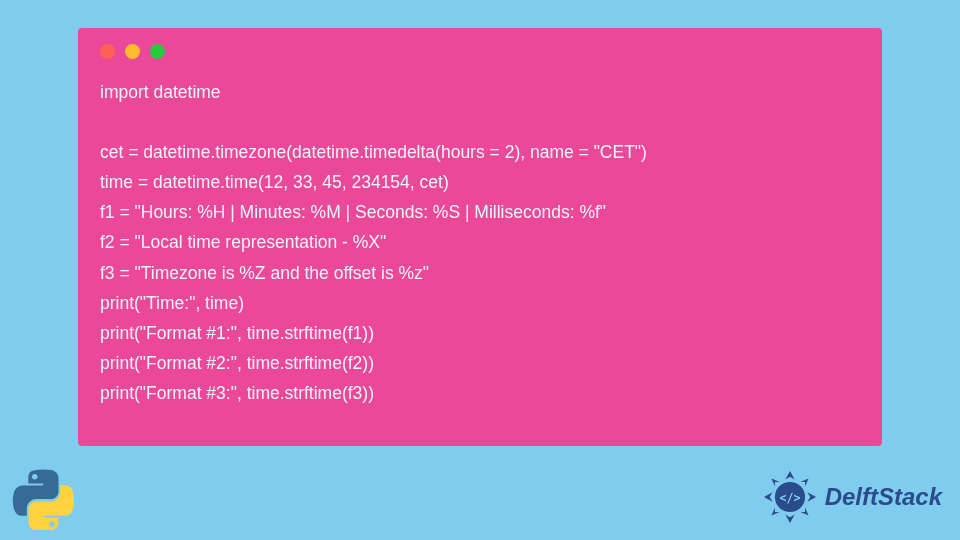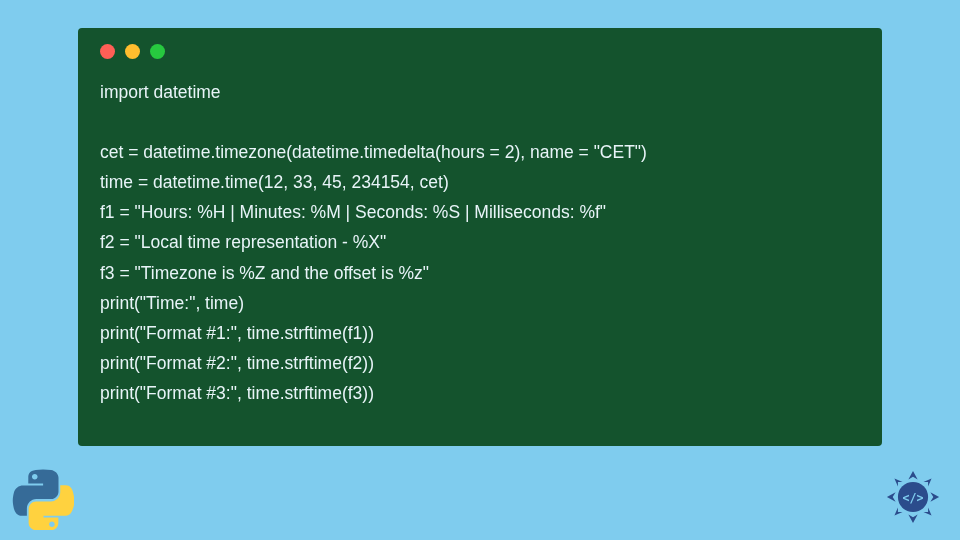--- a/index.html
+++ b/index.html
@@ -10,21 +10,21 @@
       font-family: -apple-system, BlinkMacSystemFont, "Segoe UI", Arial, sans-serif;
       position: relative;
       overflow: hidden;
     }
     .code-window {
       position: absolute;
       top: 28px;
       left: 78px;
       width: 804px;
       height: 418px;
-      background: #14532d;
+      background: #ec4899;
       border-radius: 4px;
       padding: 16px 22px 20px 22px;
     }
     .window-controls {
       display: flex;
       gap: 10px;
       margin-bottom: 18px;
     }
     .window-dot {
       width: 15px;
@@ -106,13 +106,14 @@
         <path d="M5 50 L20 42 L15 50 L20 58 Z"></path>
         <path d="M95 50 L80 58 L85 50 L80 42 Z"></path>
         <path d="M18 18 L32 24 L24 24 L24 32 Z"></path>
         <path d="M82 18 L76 32 L76 24 L68 24 Z"></path>
         <path d="M18 82 L24 68 L24 76 L32 76 Z"></path>
         <path d="M82 82 L68 76 L76 76 L76 68 Z"></path>
       </g>
       <text x="50" y="58" font-size="20" fill="#7FCCEE" text-anchor="middle" font-family="monospace" font-weight="bold">&lt;/&gt;</text>
     </svg>
   </div>
+  <span class="delft-text">DelftStack</span>
 </div>
 
 </body></html>

